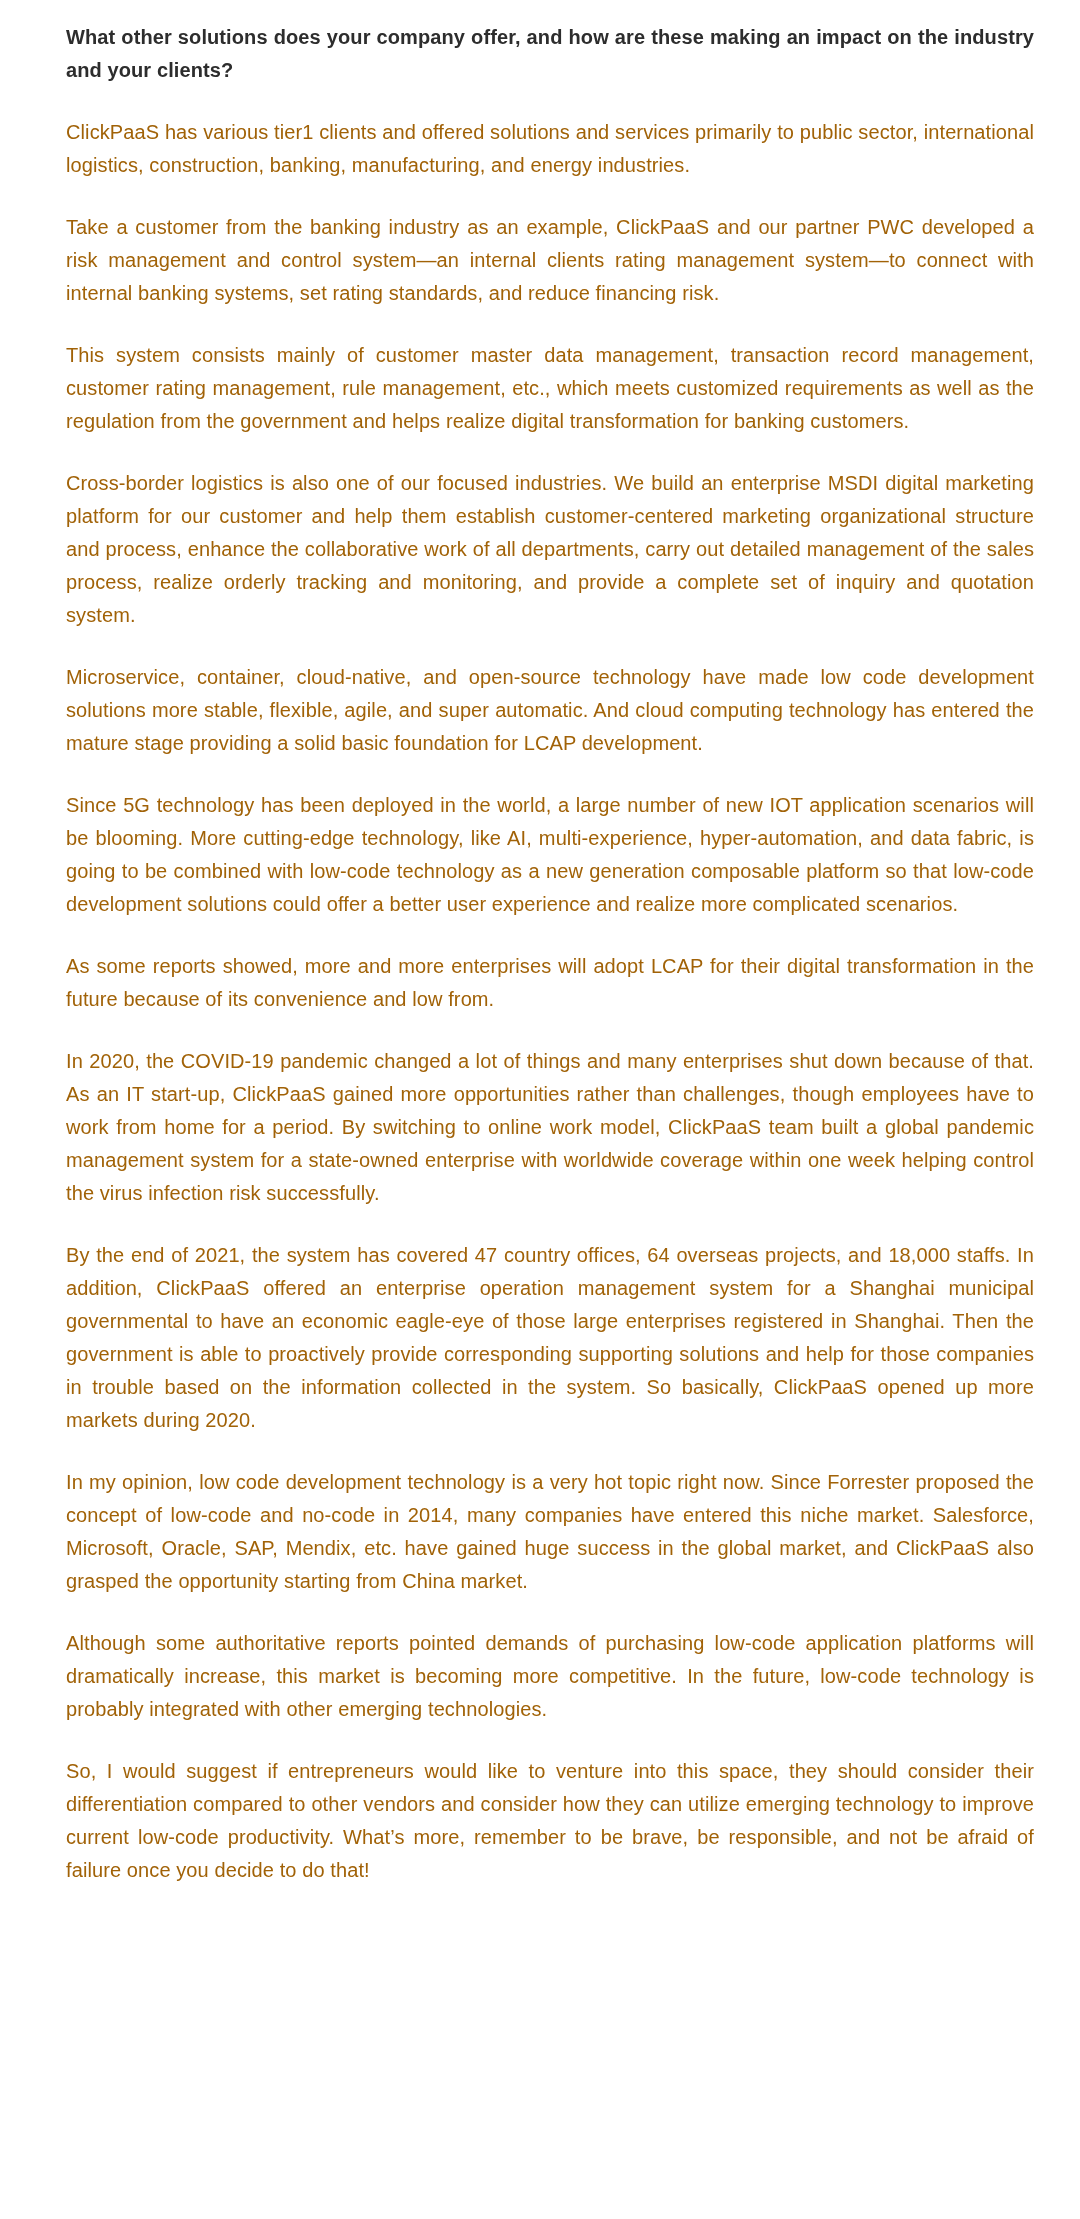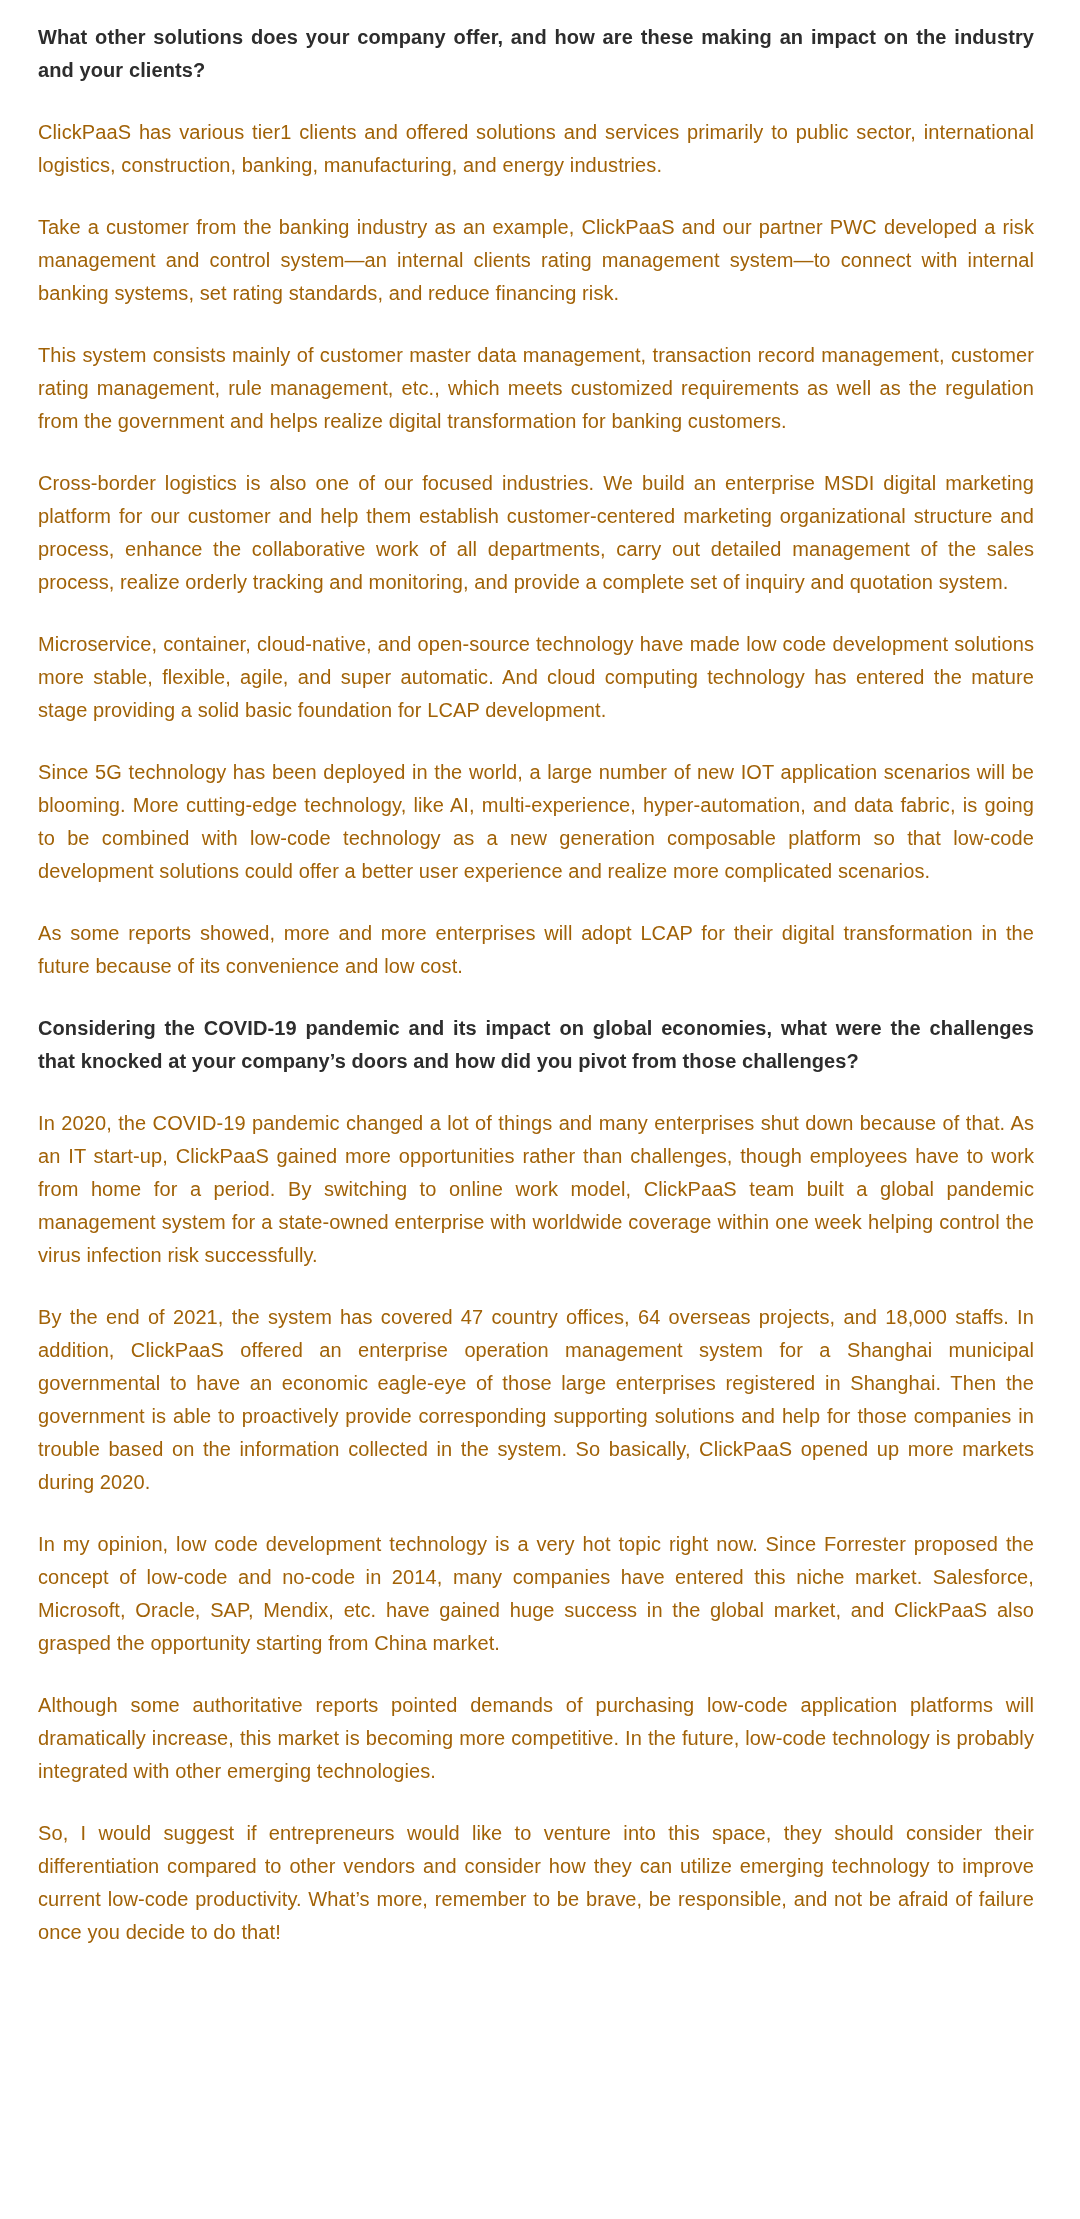--- a/index.html
+++ b/index.html
@@ -8,21 +8,21 @@
     background: #ffffff;
   }
   body {
     width: 1080px;
     min-height: 2219px;
     font-family: "Liberation Sans", "DejaVu Sans", sans-serif;
   }
   .article {
     box-sizing: border-box;
     width: 1080px;
-    padding: 21px 46px 24px 38px;
+    padding: 21px 46px 24px 66px;
   }
   .article p {
     margin: 0 0 29px 0;
     font-size: 20px;
     line-height: 33px;
     text-align: justify;
     letter-spacing: 0.1px;
   }
   .article p:last-child {
     margin-bottom: 16px;
@@ -40,20 +40,19 @@
 <body>
 
 <div class="article">
   <p class="question">What other solutions does your company offer, and how are these making an impact on the industry and your clients?</p>
   <p class="answer">ClickPaaS has various tier1 clients and offered solutions and services primarily to public sector, international logistics, construction, banking, manufacturing, and energy industries.</p>
   <p class="answer">Take a customer from the banking industry as an example, ClickPaaS and our partner PWC developed a risk management and control system—an internal clients rating management system—to connect with internal banking systems, set rating standards, and reduce financing risk.</p>
   <p class="answer">This system consists mainly of customer master data management, transaction record management, customer rating management, rule management, etc., which meets customized requirements as well as the regulation from the government and helps realize digital transformation for banking customers.</p>
   <p class="answer">Cross-border logistics is also one of our focused industries. We build an enterprise MSDI digital marketing platform for our customer and help them establish customer-centered marketing organizational structure and process, enhance the collaborative work of all departments, carry out detailed management of the sales process, realize orderly tracking and monitoring, and provide a complete set of inquiry and quotation system.</p>
   <p class="answer">Microservice, container, cloud-native, and open-source technology have made low code development solutions more stable, flexible, agile, and super automatic. And cloud computing technology has entered the mature stage providing a solid basic foundation for LCAP development.</p>
   <p class="answer">Since 5G technology has been deployed in the world, a large number of new IOT application scenarios will be blooming. More cutting-edge technology, like AI, multi-experience, hyper-automation, and data fabric, is going to be combined with low-code technology as a new generation composable platform so that low-code development solutions could offer a better user experience and realize more complicated scenarios.</p>
-  <p class="answer">As some reports showed, more and more enterprises will adopt LCAP for their digital transformation in the future because of its convenience and low cost.</p>
-  <p class="question">Considering the COVID-19 pandemic and its impact on global economies, what were the challenges that knocked at your company’s doors and how did you pivot from those challenges?</p>
+  <p class="answer">As some reports showed, more and more enterprises will adopt LCAP for their digital transformation in the future because of its convenience and low from.</p>
   <p class="answer">In 2020, the COVID-19 pandemic changed a lot of things and many enterprises shut down because of that. As an IT start-up, ClickPaaS gained more opportunities rather than challenges, though employees have to work from home for a period. By switching to online work model, ClickPaaS team built a global pandemic management system for a state-owned enterprise with worldwide coverage within one week helping control the virus infection risk successfully.</p>
   <p class="answer">By the end of 2021, the system has covered 47 country offices, 64 overseas projects, and 18,000 staffs. In addition, ClickPaaS offered an enterprise operation management system for a Shanghai municipal governmental to have an economic eagle-eye of those large enterprises registered in Shanghai. Then the government is able to proactively provide corresponding supporting solutions and help for those companies in trouble based on the information collected in the system. So basically, ClickPaaS opened up more markets during 2020.</p>
   <p class="answer">In my opinion, low code development technology is a very hot topic right now. Since Forrester proposed the concept of low-code and no-code in 2014, many companies have entered this niche market. Salesforce, Microsoft, Oracle, SAP, Mendix, etc. have gained huge success in the global market, and ClickPaaS also grasped the opportunity starting from China market.</p>
   <p class="answer">Although some authoritative reports pointed demands of purchasing low-code application platforms will dramatically increase, this market is becoming more competitive. In the future, low-code technology is probably integrated with other emerging technologies.</p>
   <p class="answer">So, I would suggest if entrepreneurs would like to venture into this space, they should consider their differentiation compared to other vendors and consider how they can utilize emerging technology to improve current low-code productivity. What’s more, remember to be brave, be responsible, and not be afraid of failure once you decide to do that!</p>
 </div>
 
 </body></html>

